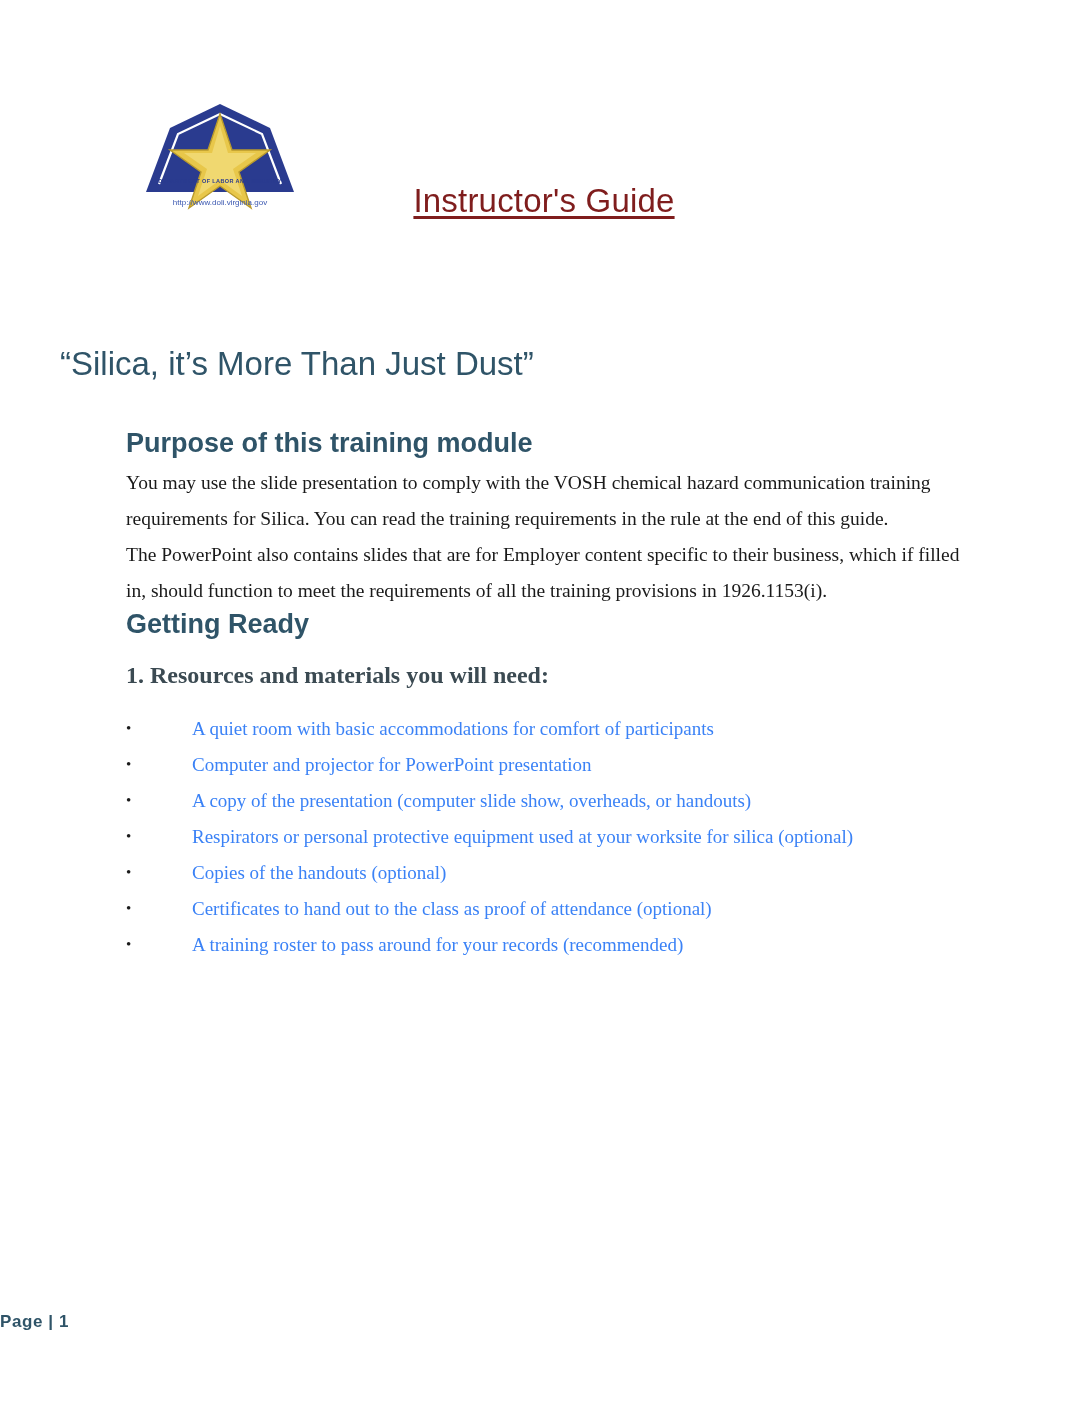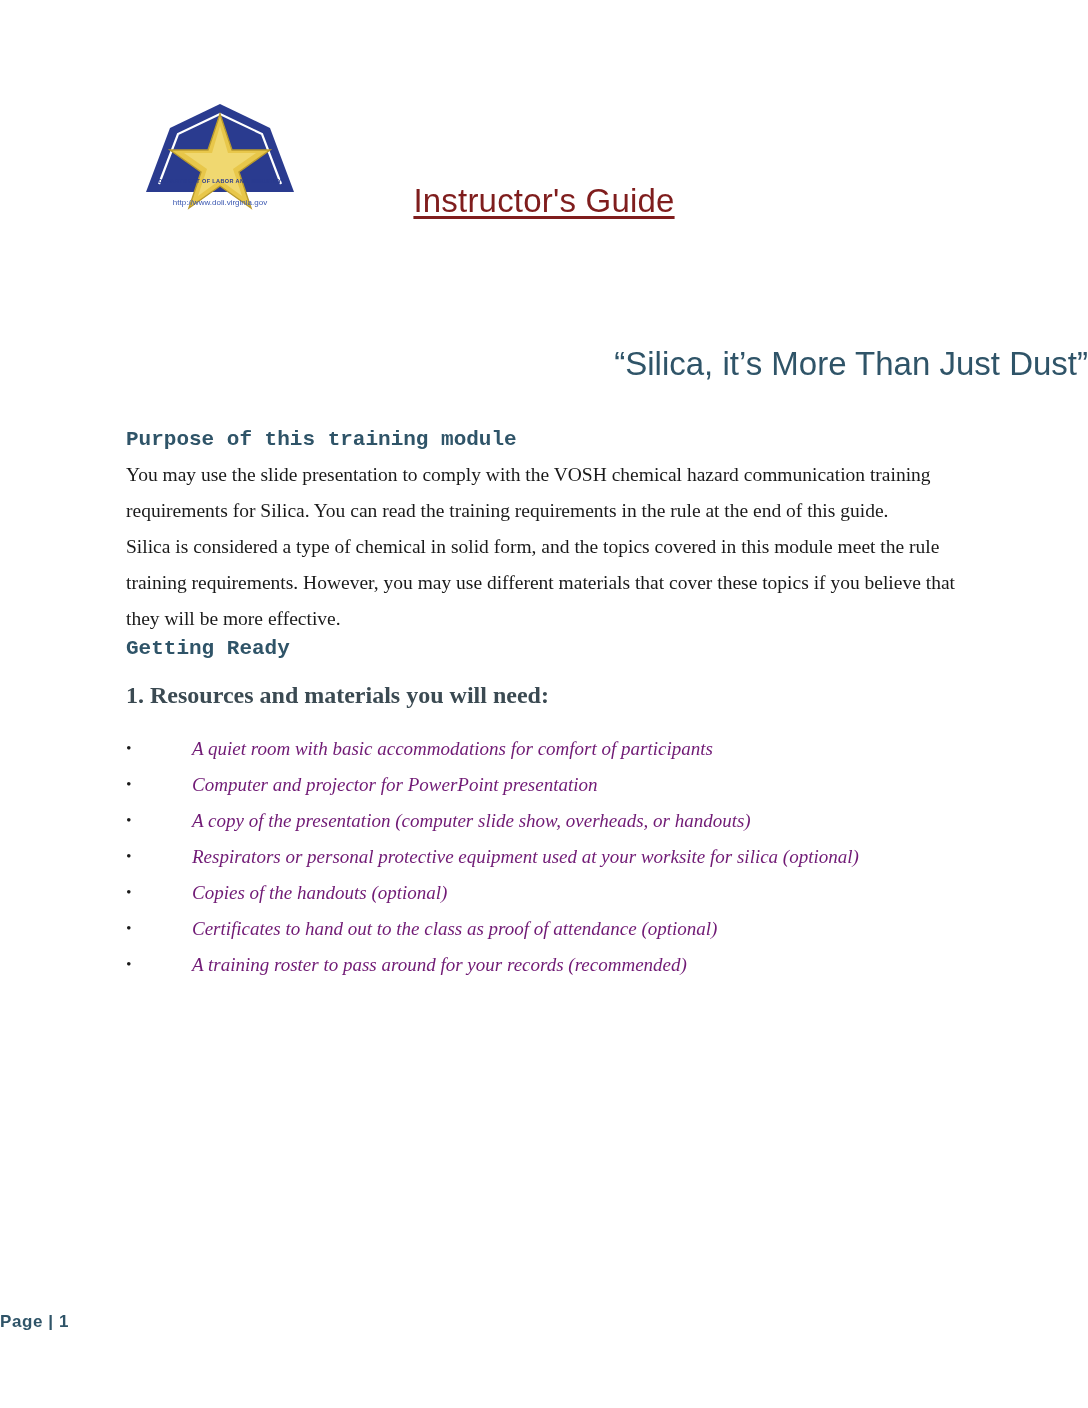--- a/index.html
+++ b/index.html
@@ -58,40 +58,40 @@
     font-family: "Liberation Sans", sans-serif;
     font-size: 31px;
     font-weight: 400;
     color: #2f5468;
   }
   .title-quote {
     position: absolute;
     left: 0;
     top: 345px;
     width: 1088px;
-    text-align: right;
+    text-align: left;
     font-family: "Liberation Sans", sans-serif;
     font-size: 33px;
     font-weight: 400;
     color: #2f5468;
     padding-left: 60px;
     box-sizing: border-box;
   }
 
   
   .content {
     position: absolute;
     left: 126px;
     top: 428px;
     width: 836px;
   }
   h2.section-head {
     margin: 0 0 6px 0;
-    font-family: Liberation Mono, monospace;
-    font-size: 21px;
+    font-family: Liberation Sans, sans-serif;
+    font-size: 27px;
     font-weight: bold;
     color: #2f5468;
   }
   h2.section-head.spaced {
   }
   h3.sub-head {
     margin: 22px 0 0 0;
     font-family: "Liberation Serif", serif;
     font-size: 24px;
     font-weight: bold;
@@ -107,22 +107,21 @@
   ul.bullets {
     margin: 22px 0 0 0;
     padding: 0;
     list-style: none;
   }
   ul.bullets li {
     position: relative;
     font-size: 19px;
     line-height: 36px;
     padding-left: 66px;
-    color: #701a75;
-    font-style: italic;
+    color: #3b82f6;
   }
   ul.bullets li::before {
     content: "\2022";
     position: absolute;
     left: 0;
     top: -1px;
     font-size: 15px;
     color: #1a1a1a;
   }
 
@@ -168,21 +167,21 @@
   </div>
 
 
   <div class="title-quote">“Silica, it’s More Than Just Dust”</div>
 
   <div class="content">
 
     <h2 class="section-head">Purpose of this training module</h2>
 
     <p class="para">You may use the slide presentation to comply with the VOSH chemical hazard communication training requirements for Silica. You can read the training requirements in the rule at the end of this guide.</p>
-    <p class="para">Silica is considered a type of chemical in solid form, and the topics covered in this module meet the rule training requirements. However, you may use different materials that cover these topics if you believe that they will be more effective.</p>
+    <p class="para">The PowerPoint also contains slides that are for Employer content specific to their business, which if filled in, should function to meet the requirements of all the training provisions in 1926.1153(i).</p>
 
     <h2 class="section-head spaced">Getting Ready</h2>
 
     <h3 class="sub-head">1. Resources and materials you will need:</h3>
 
     <ul class="bullets">
       <li>A quiet room with basic accommodations for comfort of participants</li>
       <li>Computer and projector for PowerPoint presentation</li>
       <li>A copy of the presentation (computer slide show, overheads, or handouts)</li>
       <li>Respirators or personal protective equipment used at your worksite for silica (optional)</li>

